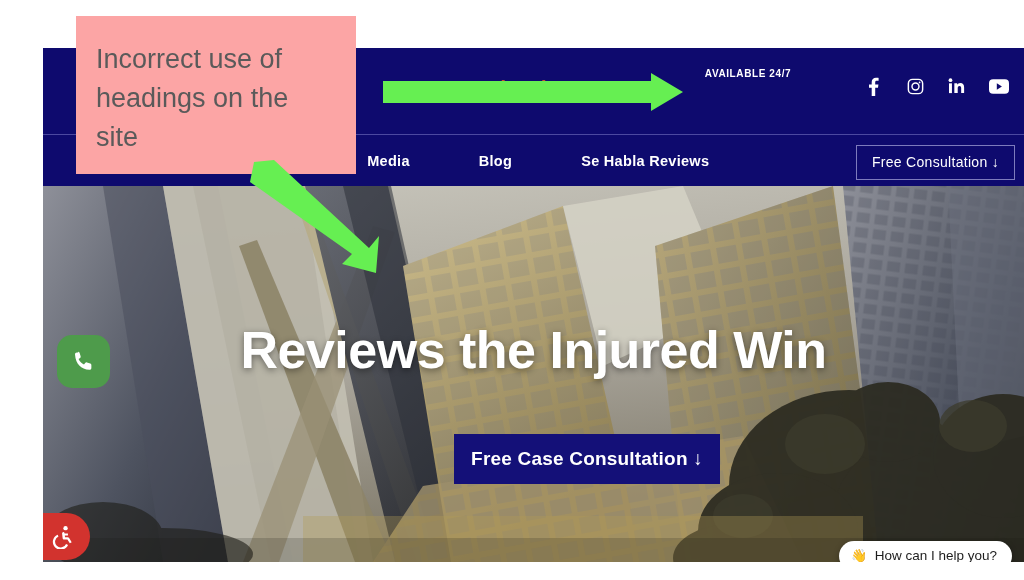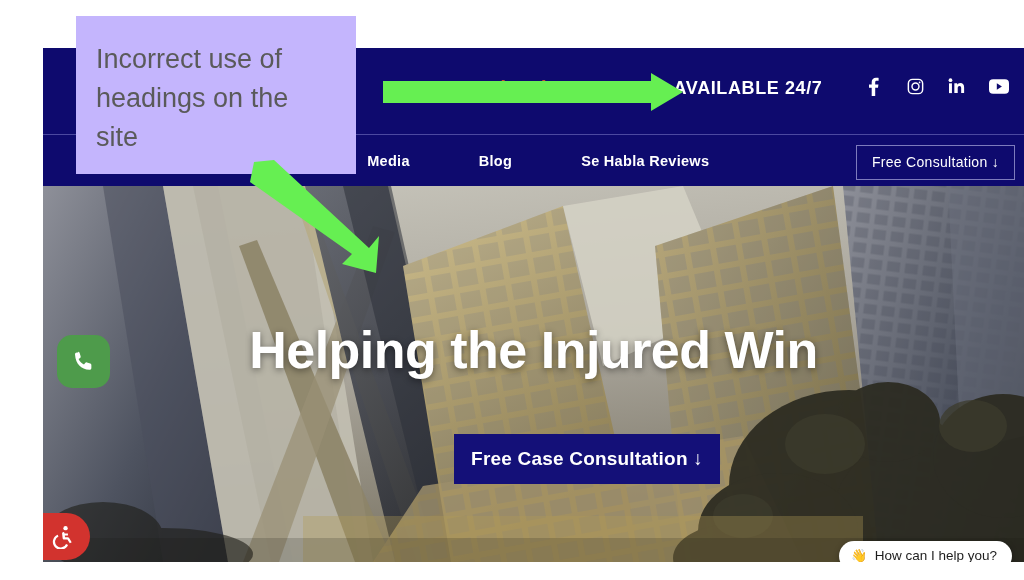--- a/index.html
+++ b/index.html
@@ -49,27 +49,27 @@
     font-family: "Liberation Sans Narrow", "Liberation Sans", sans-serif;
     font-weight: bold;
     font-size: 21px;
     letter-spacing: 0.5px;
     color: #c8502a;
     white-space: nowrap;
   }
   .avail {
     position: absolute;
     left: 620px;
-    top: 32px;
+    top: 17px;
     width: 170px;
     text-align: center;
     color: #ffffff;
     font-family: "Liberation Sans Narrow", "Liberation Sans", sans-serif;
     font-weight: bold;
-    font-size: 18px;
+    font-size: 10px;
     letter-spacing: 0.6px;
     line-height: 17px;
   }
   .socials {
     position: absolute;
     left: 820px;
     top: 28px;
     display: flex;
     align-items: center;
     gap: 22px;
@@ -222,21 +222,21 @@
   }
   .chat-wave { font-size: 13px; }
 
   
   .note {
     position: absolute;
     left: 76px;
     top: 16px;
     width: 280px;
     height: 158px;
-    background: #c4b5fd;
+    background: #fca5a5;
     box-sizing: border-box;
     padding: 24px 22px 0 20px;
     color: #5a5a5a;
     font-family: "Liberation Sans", sans-serif;
     font-size: 27px;
     line-height: 39px;
   }
   .arrow-h {
     position: absolute;
     left: 383px;
@@ -399,21 +399,21 @@
         </g>
         <g fill="#1d1c16" opacity="0.6">
           <ellipse cx="120" cy="368" rx="90" ry="26"></ellipse>
           <ellipse cx="60" cy="350" rx="60" ry="34"></ellipse>
         </g>
 
         <rect x="260" y="330" width="560" height="46" fill="#b39a55" opacity="0.35"></rect>
         <rect x="0" y="352" width="981" height="24" fill="#151410" opacity="0.18"></rect>
       </svg>
 
-      <div class="hero-title">Helping the Injured Win</div>
+      <div class="hero-title">Reviews the Injured Win</div>
 
       <div class="hero-cta">Free Case Consultation ↓</div>
 
       <div class="call-fab">
         <svg width="26" height="26" viewBox="0 0 24 24" fill="#ffffff">
           <path d="M6.6 2.5c.6 0 1.1.4 1.3 1l1 3.1c.2.6 0 1.2-.5 1.6L7 9.3c1 2.2 2.8 4 5 5l1.1-1.4c.4-.5 1-.7 1.6-.5l3.1 1c.6.2 1 .7 1 1.3v2.8c0 1-.8 1.8-1.8 1.7C9.2 18.8 4.4 14 3.7 5.1c-.1-1 .7-1.9 1.7-1.9h1.2z"></path>
         </svg>
       </div>
 
       <div class="a11y-fab">

